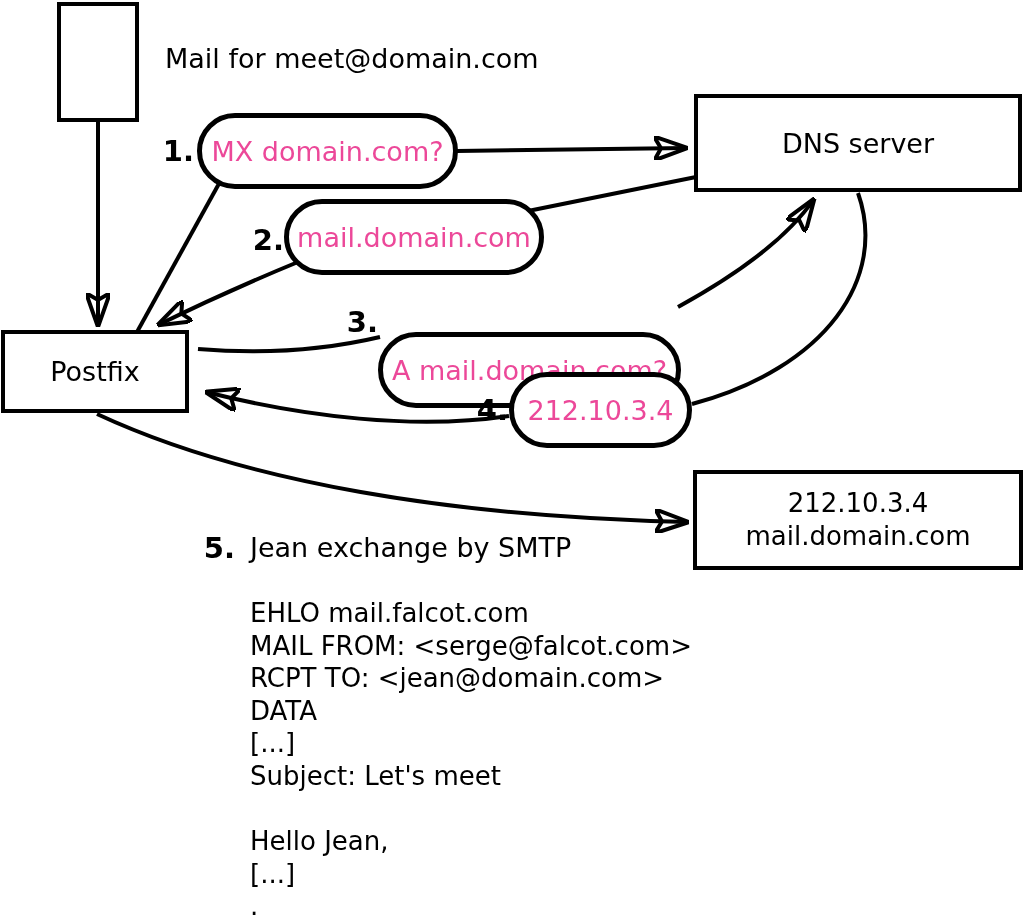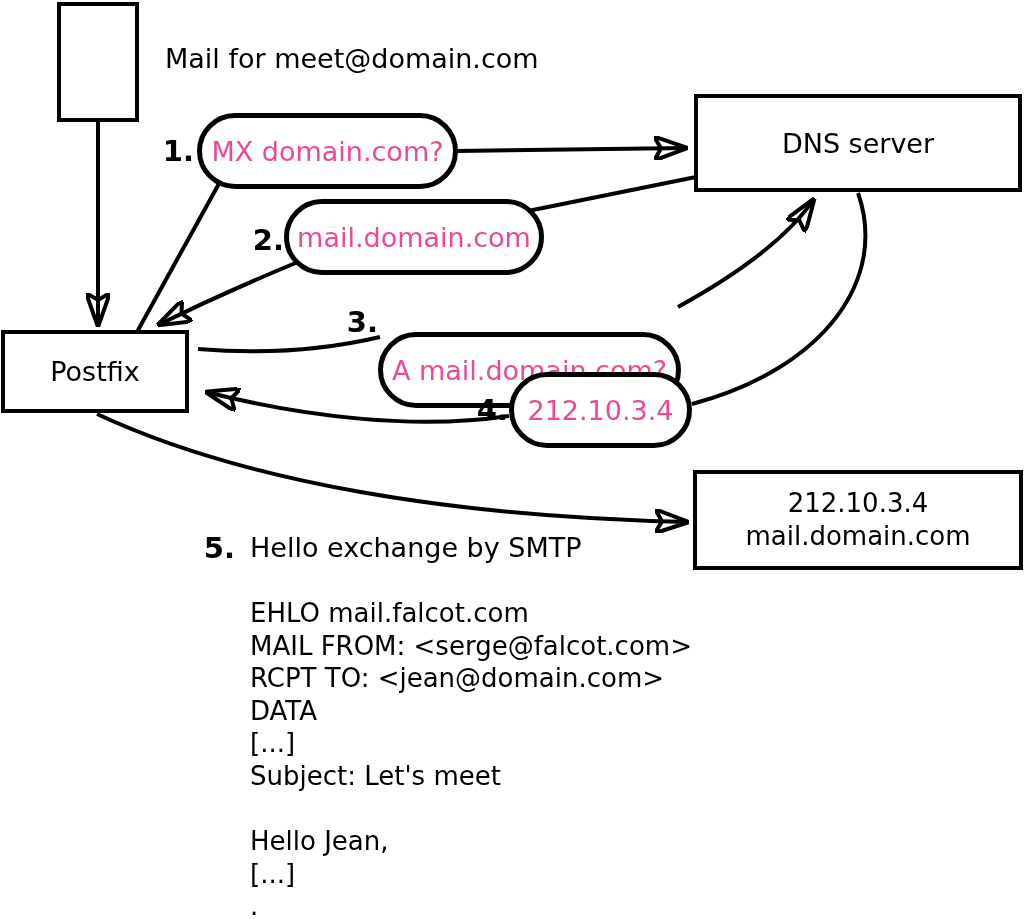--- a/index.html
+++ b/index.html
@@ -136,21 +136,21 @@
   <div class="pill" style="left:378px; top:296px; width:303px; height:76px;margin-top:36px;">
     <span>A mail.domain.com?</span>
   </div>
 
   <div class="step-num" style="left:456px; top:393px;">4.</div>
   <div class="pill" style="left:509px; top:372px; width:183px; height:76px;">
     <span>212.10.3.4</span>
   </div>
 
   <div class="step-num" style="left:183px; top:531px;">5.</div>
-  <div class="free-label" style="left:250px; top:531px;">Hello exchange by SMTP</div>
+  <div class="free-label" style="left:250px; top:531px;">Jean exchange by SMTP</div>
 
   <div class="smtp-block">EHLO mail.falcot.com
 MAIL FROM: &lt;serge@falcot.com&gt;
 RCPT TO: &lt;jean@domain.com&gt;
 DATA
 [...]
 Subject: Let's meet
 
 Hello Jean,
 [...]

